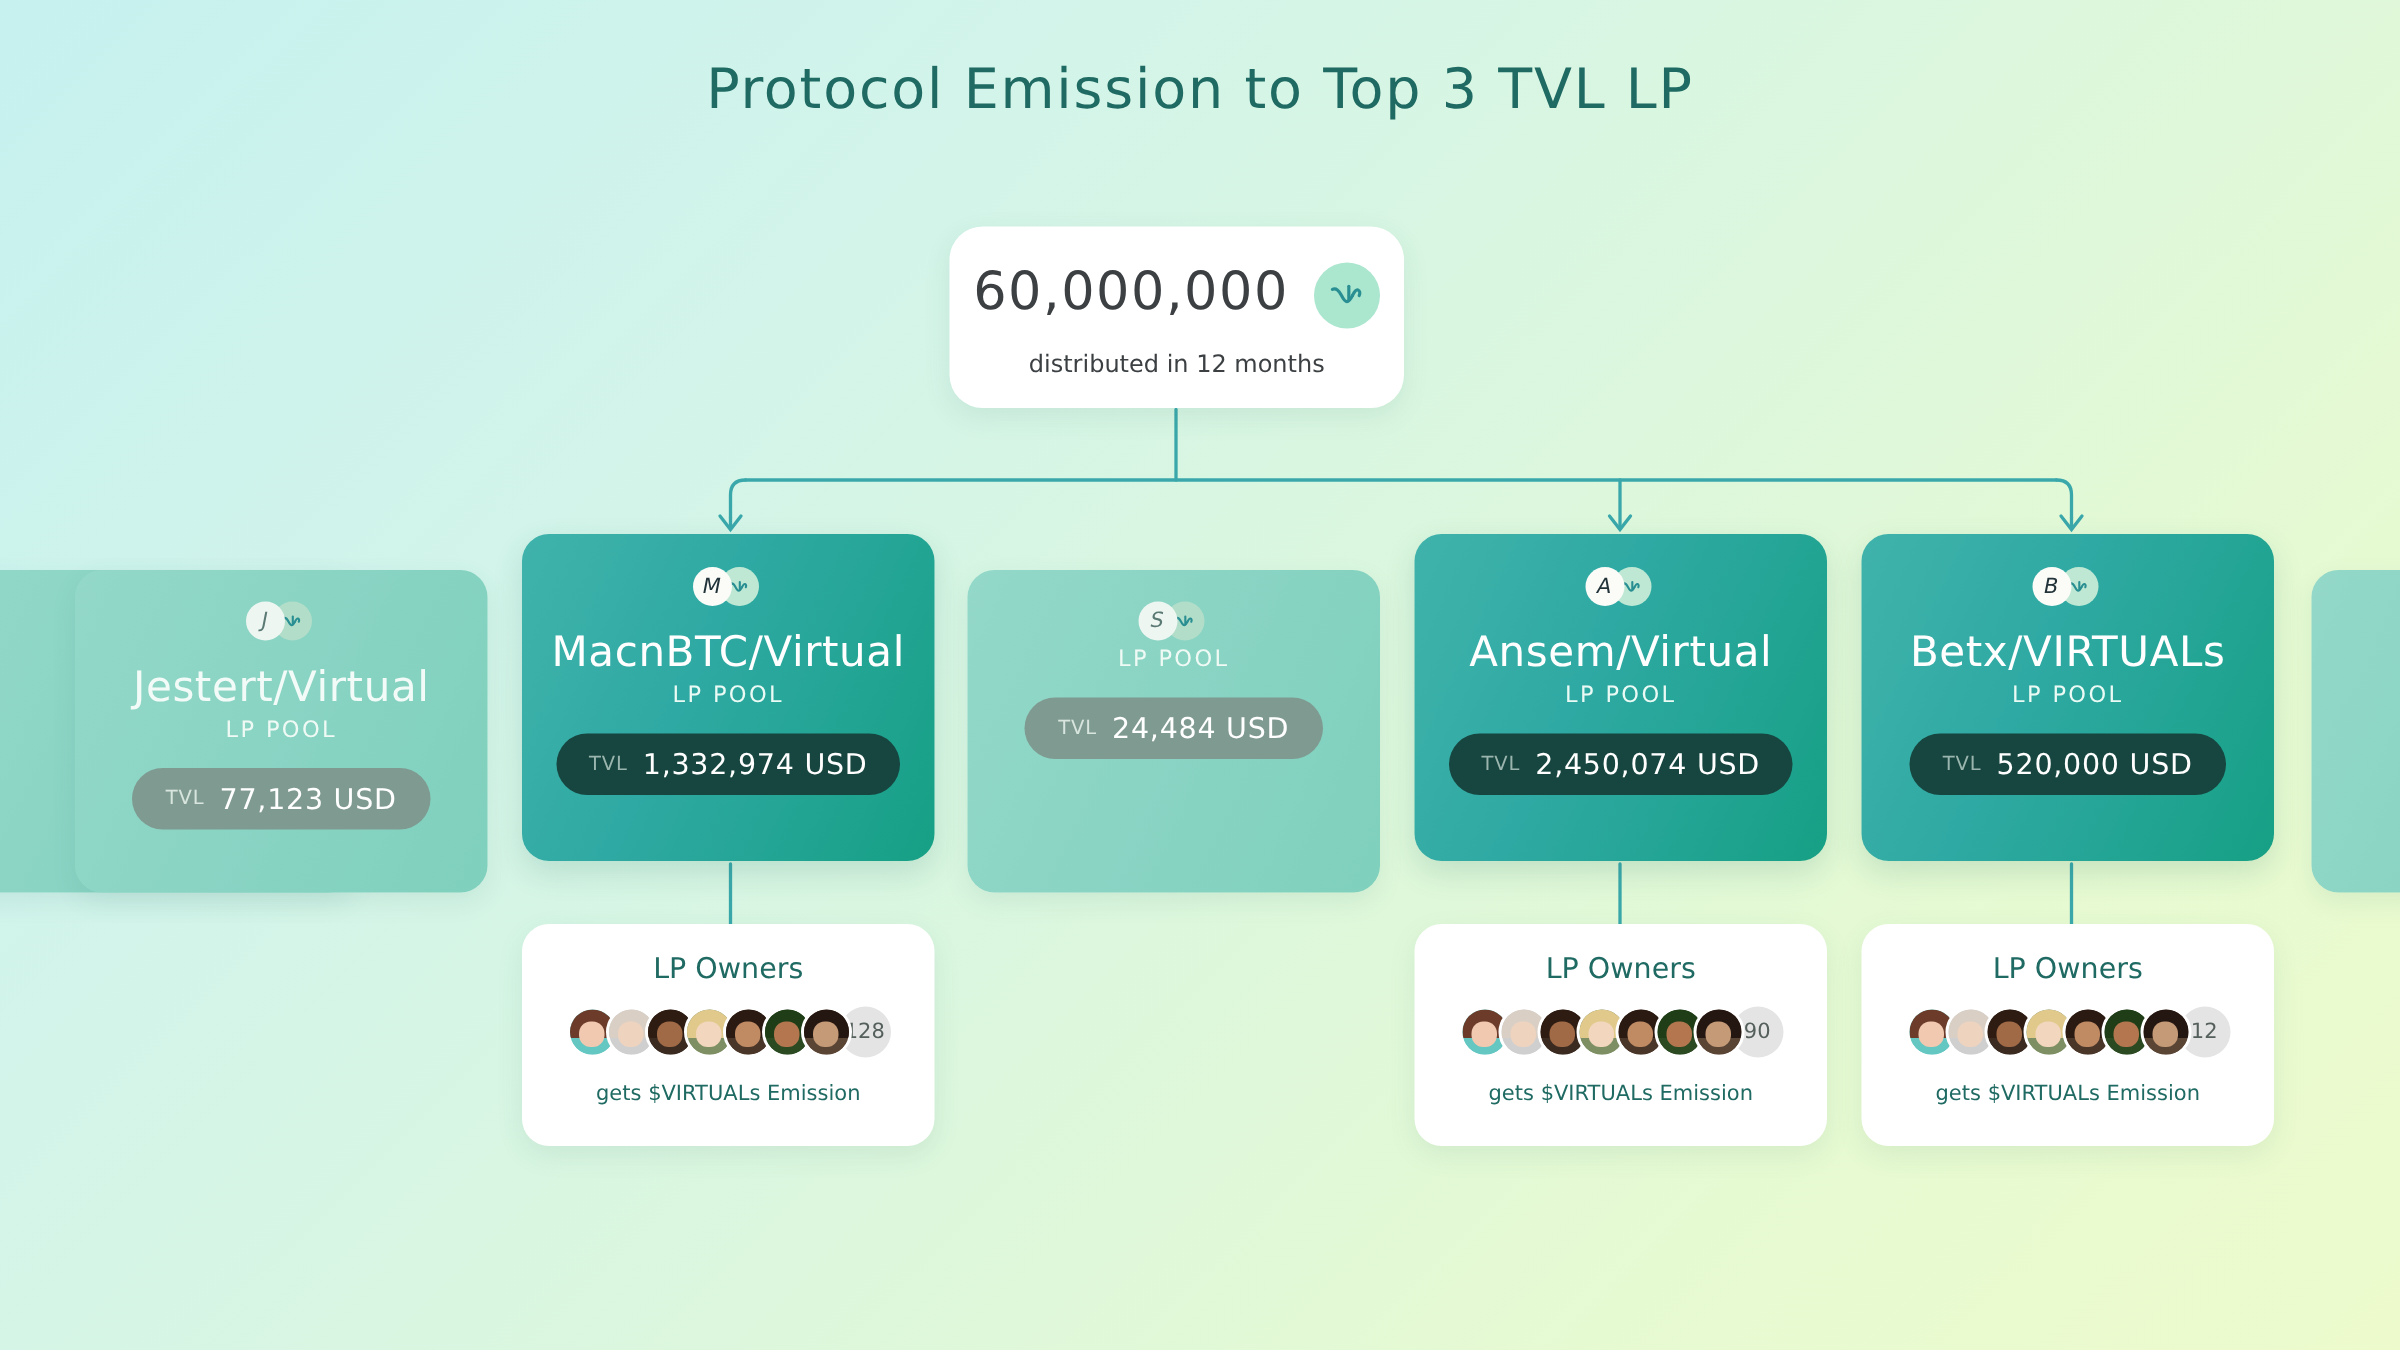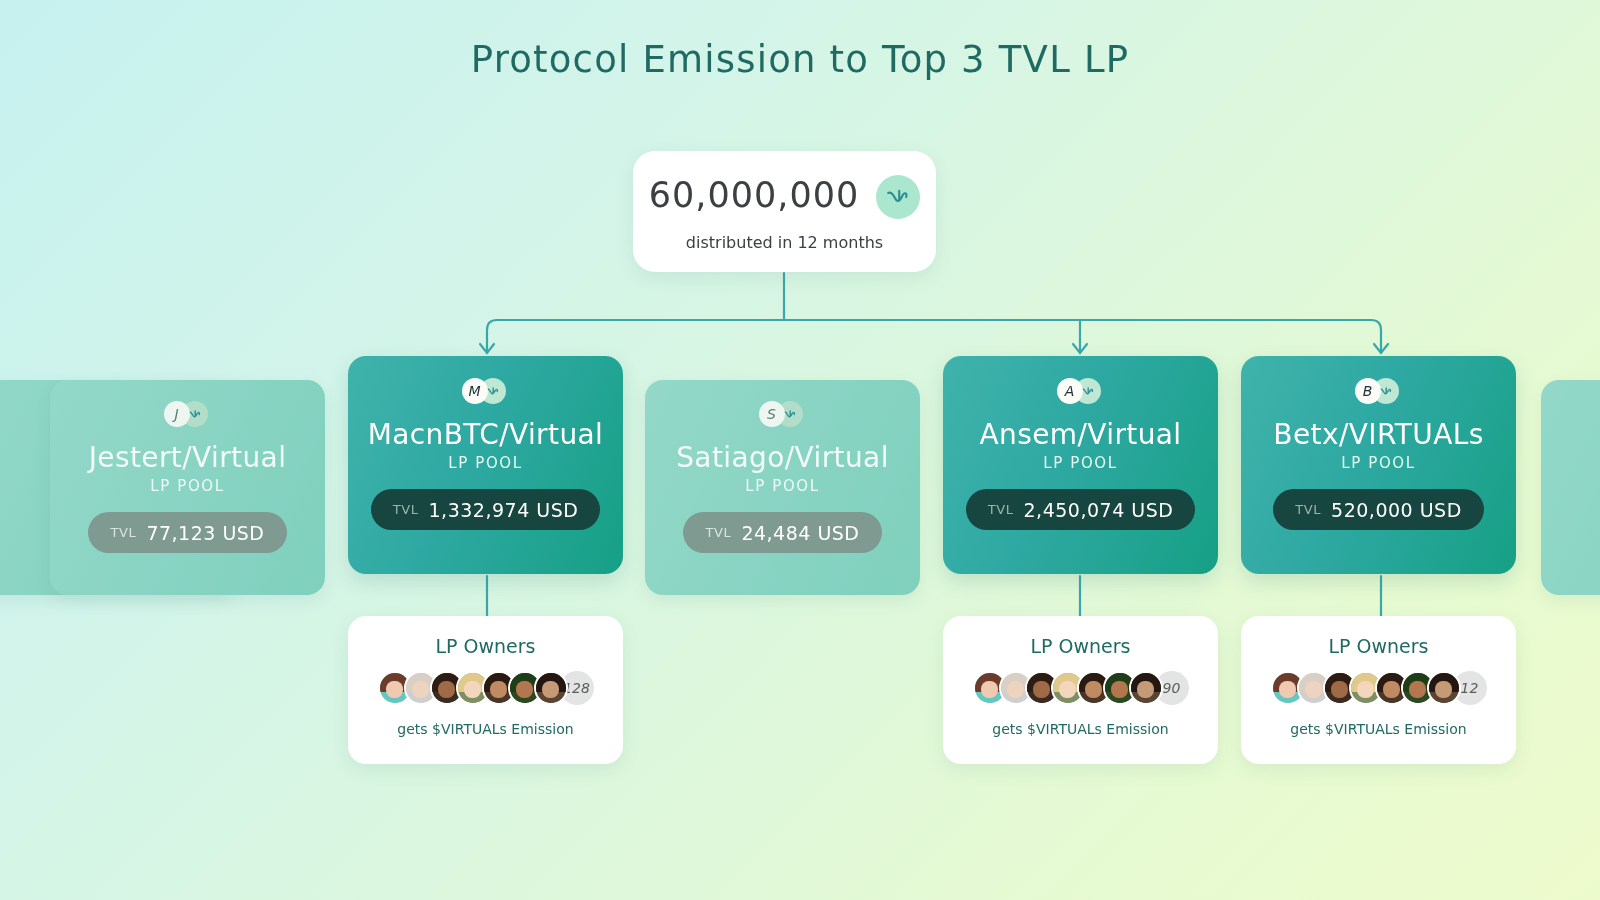--- a/index.html
+++ b/index.html
@@ -109,21 +109,21 @@
 
   
   .owners {
     position: absolute; top: 616px;
     width: 275px; height: 148px;
     background: #ffffff; border-radius: 18px;
     box-shadow: 0 6px 18px rgba(60,120,110,0.10);
     display: flex; flex-direction: column; align-items: center;
   }
   .owners-title { font-size: 19px; color: #1f6a62; margin-top: 19px; }
-  .avatars { display: flex; align-items: flex-end; margin-top: 14px; font-style: italic; }
+  .avatars { display: flex; align-items: flex-end; margin-top: 14px; }
   .av {
     width: 34px; height: 34px; border-radius: 50%;
     border: 2px solid #ffffff; margin-left: -8px;
     flex: 0 0 auto; position: relative; overflow: hidden;
   }
   .av:first-child { margin-left: 0; }
   .av .hair { position: absolute; left: 0; right: 0; top: 0; height: 62%; }
   .av .face { position: absolute; left: 22%; right: 22%; top: 26%; height: 58%; border-radius: 46%; }
   .av .body { position: absolute; left: 0; right: 0; bottom: 0; height: 26%; }
   .av-count {
@@ -229,21 +229,20 @@
           <span>S</span>
         </div>
         <div class="pbadge b">
           <svg viewBox="0 0 32 32">
             <path d="M4 11 C7 9.5 9.5 12 11.5 16 C13 19 14.5 21 16 21 C17.5 21 19 19 20.5 16" fill="none" stroke="#2a8f92" stroke-width="3" stroke-linecap="round"></path>
             <path d="M20.5 16 C22 13 23.5 11 25 11.5 C26.5 12 27 14 26 16" fill="none" stroke="#2a8f92" stroke-width="3" stroke-linecap="round"></path>
             <path d="M17.5 8.5 L17.5 19.5" stroke="#2a8f92" stroke-width="3" stroke-linecap="round"></path>
           </svg>
         </div>
       </div>
-      <div class="pool-name">Satiago/Virtual</div>
       <div class="pool-label">LP POOL</div>
       <div class="tvl-pill">
         <span class="tvl-key">TVL</span>
         <span class="tvl-val">24,484 USD</span>
       </div>
     </div>
     <div class="pool active" style="left: 943px;">
       <div class="pair-badges">
         <div class="pbadge a">
           <span>A</span>

